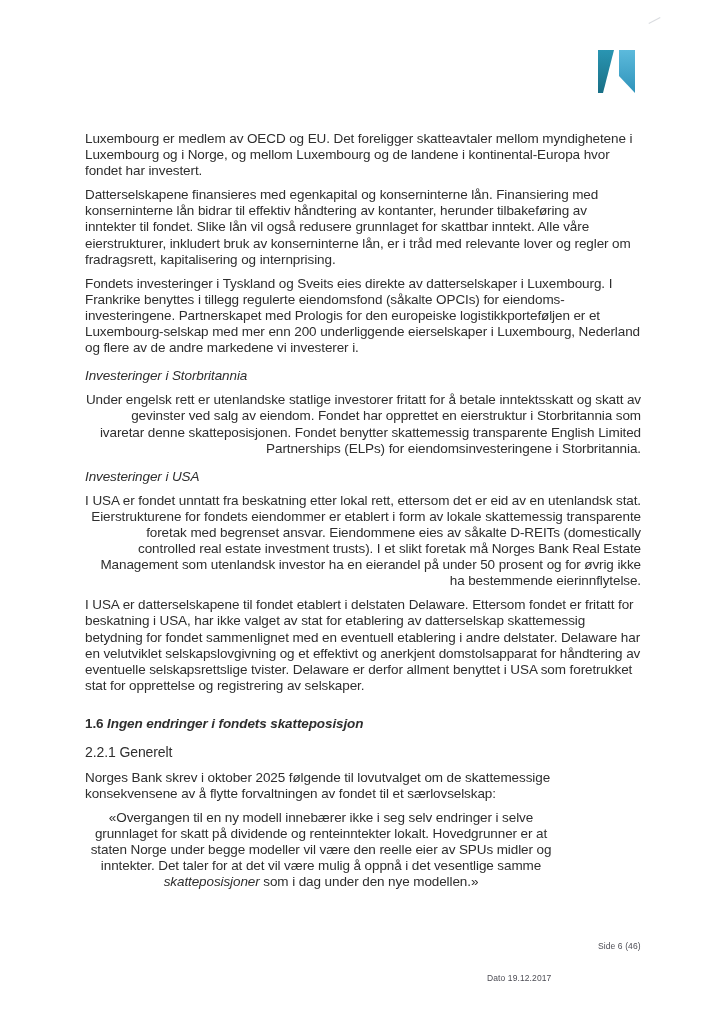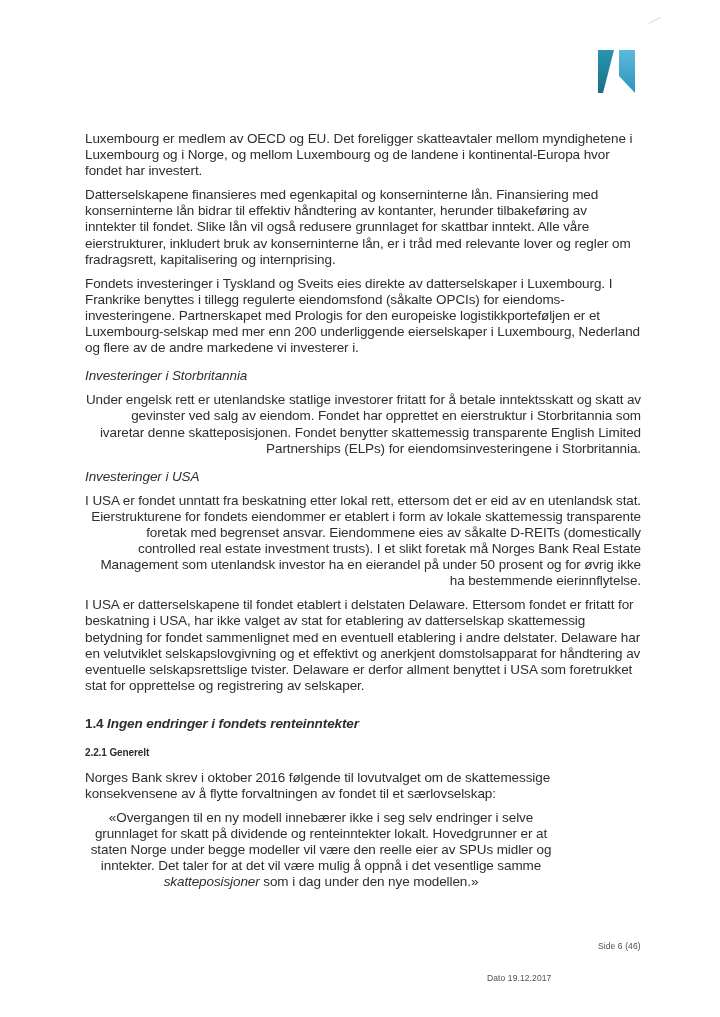--- a/index.html
+++ b/index.html
@@ -45,22 +45,22 @@
   .h-italic + p { margin-top: 8px; text-align: right; }
   .section-heading {
     margin: 21px 0 0 0;
     font-size: 13.5px;
     font-weight: bold;
     line-height: 17px;
   }
   .section-heading .num { font-style: normal; }
   .section-heading .ttl { font-style: italic; }
   .subsection-heading {
-    font-size: 10px;
-    font-weight: bold;
+    font-size: 14px;
+    font-weight: normal;
     margin: 12px 0 9px 0;
     line-height: 17px;
   }
   .quote {
     margin: 5px 0 0 45px;
     width: 472px;
     text-align: center;
   }
   .quote .em { font-style: italic; }
   .footer {
@@ -107,26 +107,26 @@
 
     <div class="h-italic">Investeringer i Storbritannia</div>
     <p>Under engelsk rett er utenlandske statlige investorer fritatt for å betale inntektsskatt og skatt av gevinster ved salg av eiendom. Fondet har opprettet en eierstruktur i Storbritannia som ivaretar denne skatteposisjonen. Fondet benytter skattemessig transparente English Limited Partnerships (ELPs) for eiendomsinvesteringene i Storbritannia.</p>
 
     <div class="h-italic">Investeringer i USA</div>
     <p>I USA er fondet unntatt fra beskatning etter lokal rett, ettersom det er eid av en utenlandsk stat. Eierstrukturene for fondets eiendommer er etablert i form av lokale skattemessig transparente foretak med begrenset ansvar. Eiendommene eies av såkalte D-REITs (domestically controlled real estate investment trusts). I et slikt foretak må Norges Bank Real Estate Management som utenlandsk investor ha en eierandel på under 50 prosent og for øvrig ikke ha bestemmende eierinnflytelse.</p>
 
     <p>I USA er datterselskapene til fondet etablert i delstaten Delaware. Ettersom fondet er fritatt for beskatning i USA, har ikke valget av stat for etablering av datterselskap skattemessig betydning for fondet sammenlignet med en eventuell etablering i andre delstater. Delaware har en velutviklet selskapslovgivning og et effektivt og anerkjent domstolsapparat for håndtering av eventuelle selskapsrettslige tvister. Delaware er derfor allment benyttet i USA som foretrukket stat for opprettelse og registrering av selskaper.</p>
 
     <div class="section-heading">
-      <span class="num">1.4</span><span class="ttl"> Ingen endringer i fondets renteinntekter</span>
+      <span class="num">1.6</span><span class="ttl"> Ingen endringer i fondets skatteposisjon</span>
     </div>
 
     <div class="subsection-heading">2.2.1 Generelt</div>
 
-    <p>Norges Bank skrev i oktober 2016 følgende til lovutvalget om de skattemessige konsekvensene av å flytte forvaltningen av fondet til et særlovselskap:</p>
+    <p>Norges Bank skrev i oktober 2025 følgende til lovutvalget om de skattemessige konsekvensene av å flytte forvaltningen av fondet til et særlovselskap:</p>
 
     <p class="quote"><span>«Overgangen til en ny modell innebærer ikke i seg selv endringer i selve grunnlaget for skatt på dividende og renteinntekter lokalt. Hovedgrunner er at staten Norge under begge modeller vil være den reelle eier av SPUs midler og inntekter. Det taler for at det vil være mulig å oppnå i det vesentlige samme </span><span class="em">skatteposisjoner</span><span> som i dag under den nye modellen.»</span></p>
 
   </div>
 
   <div class="footer">
     <span class="date">Dato 19.12.2017</span>
     <span class="pageno">Side 6 (46)</span>
   </div>
 

